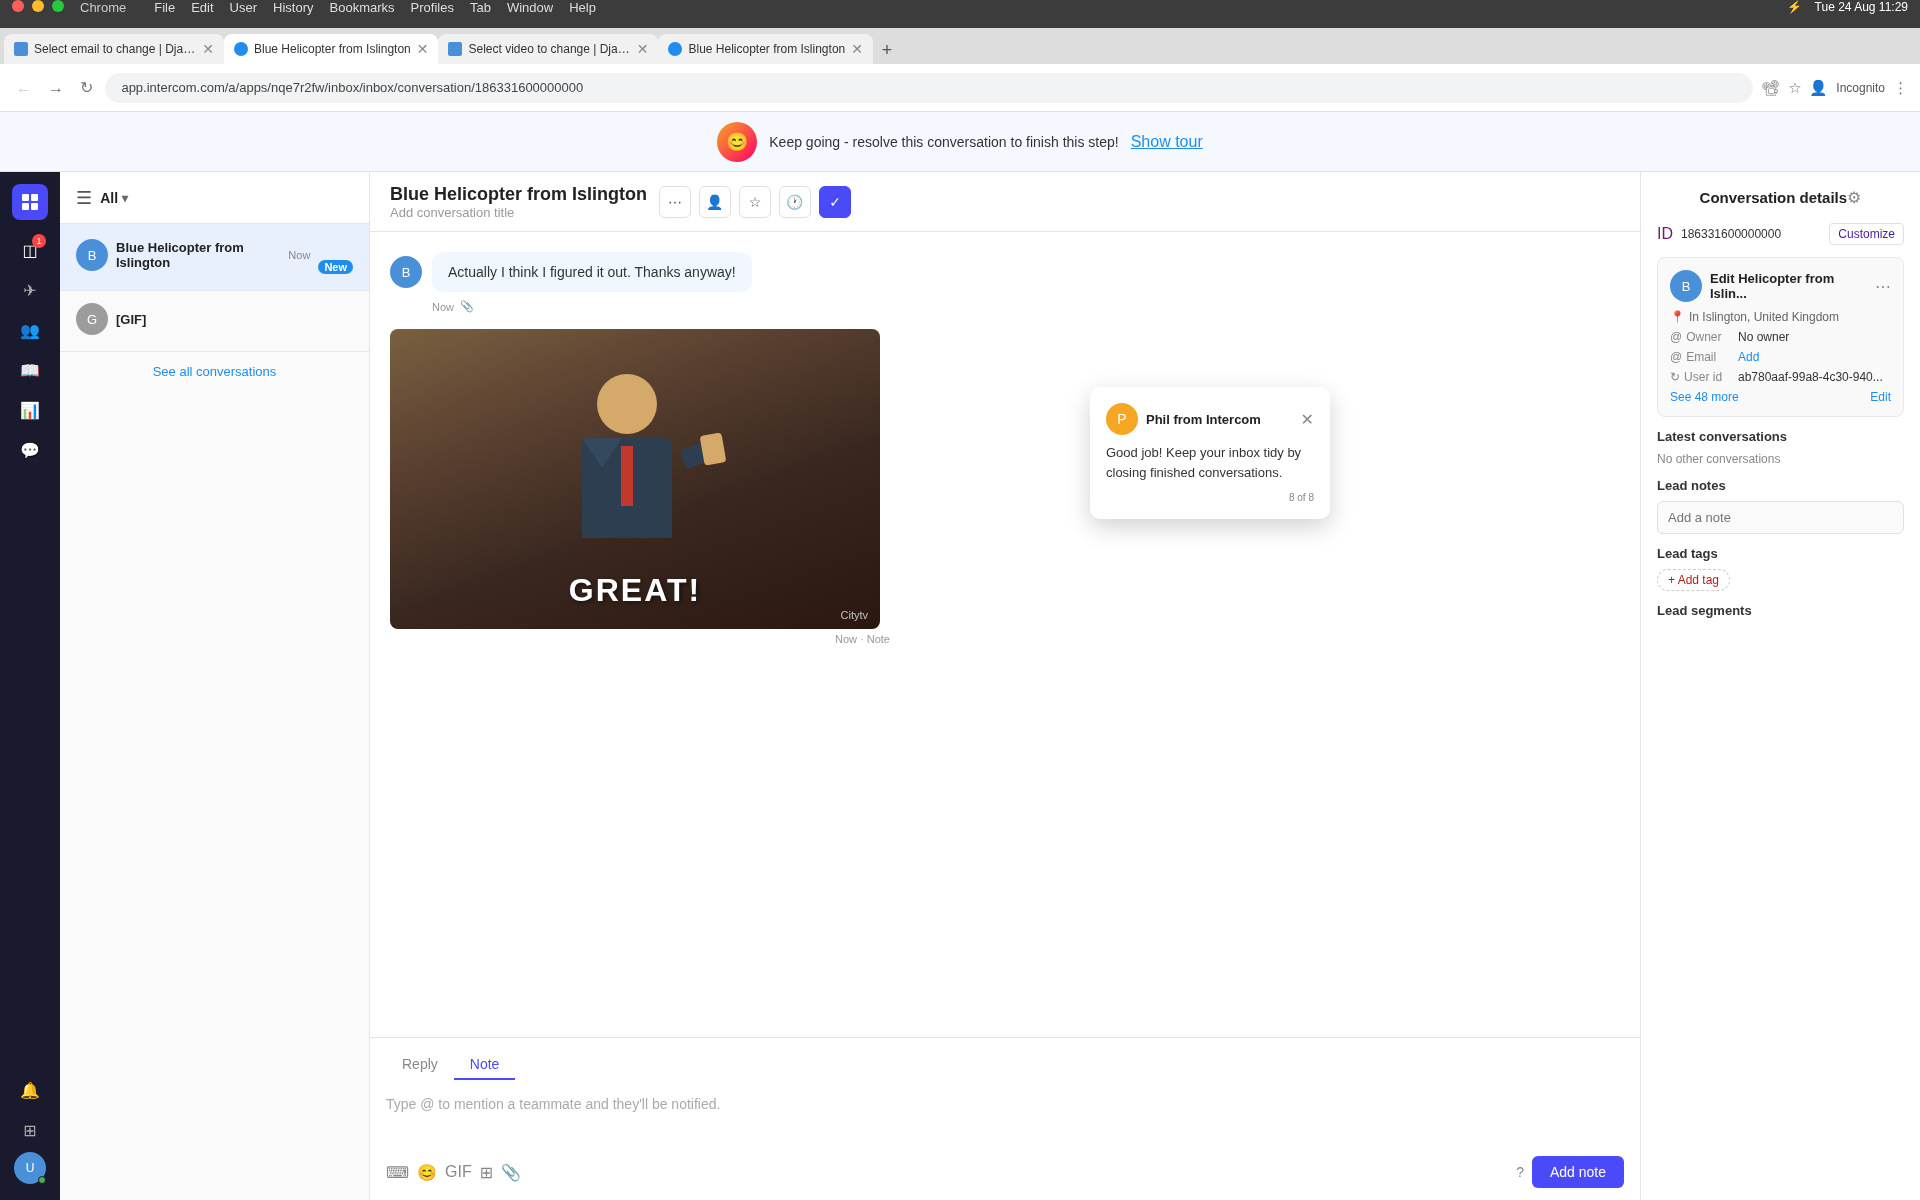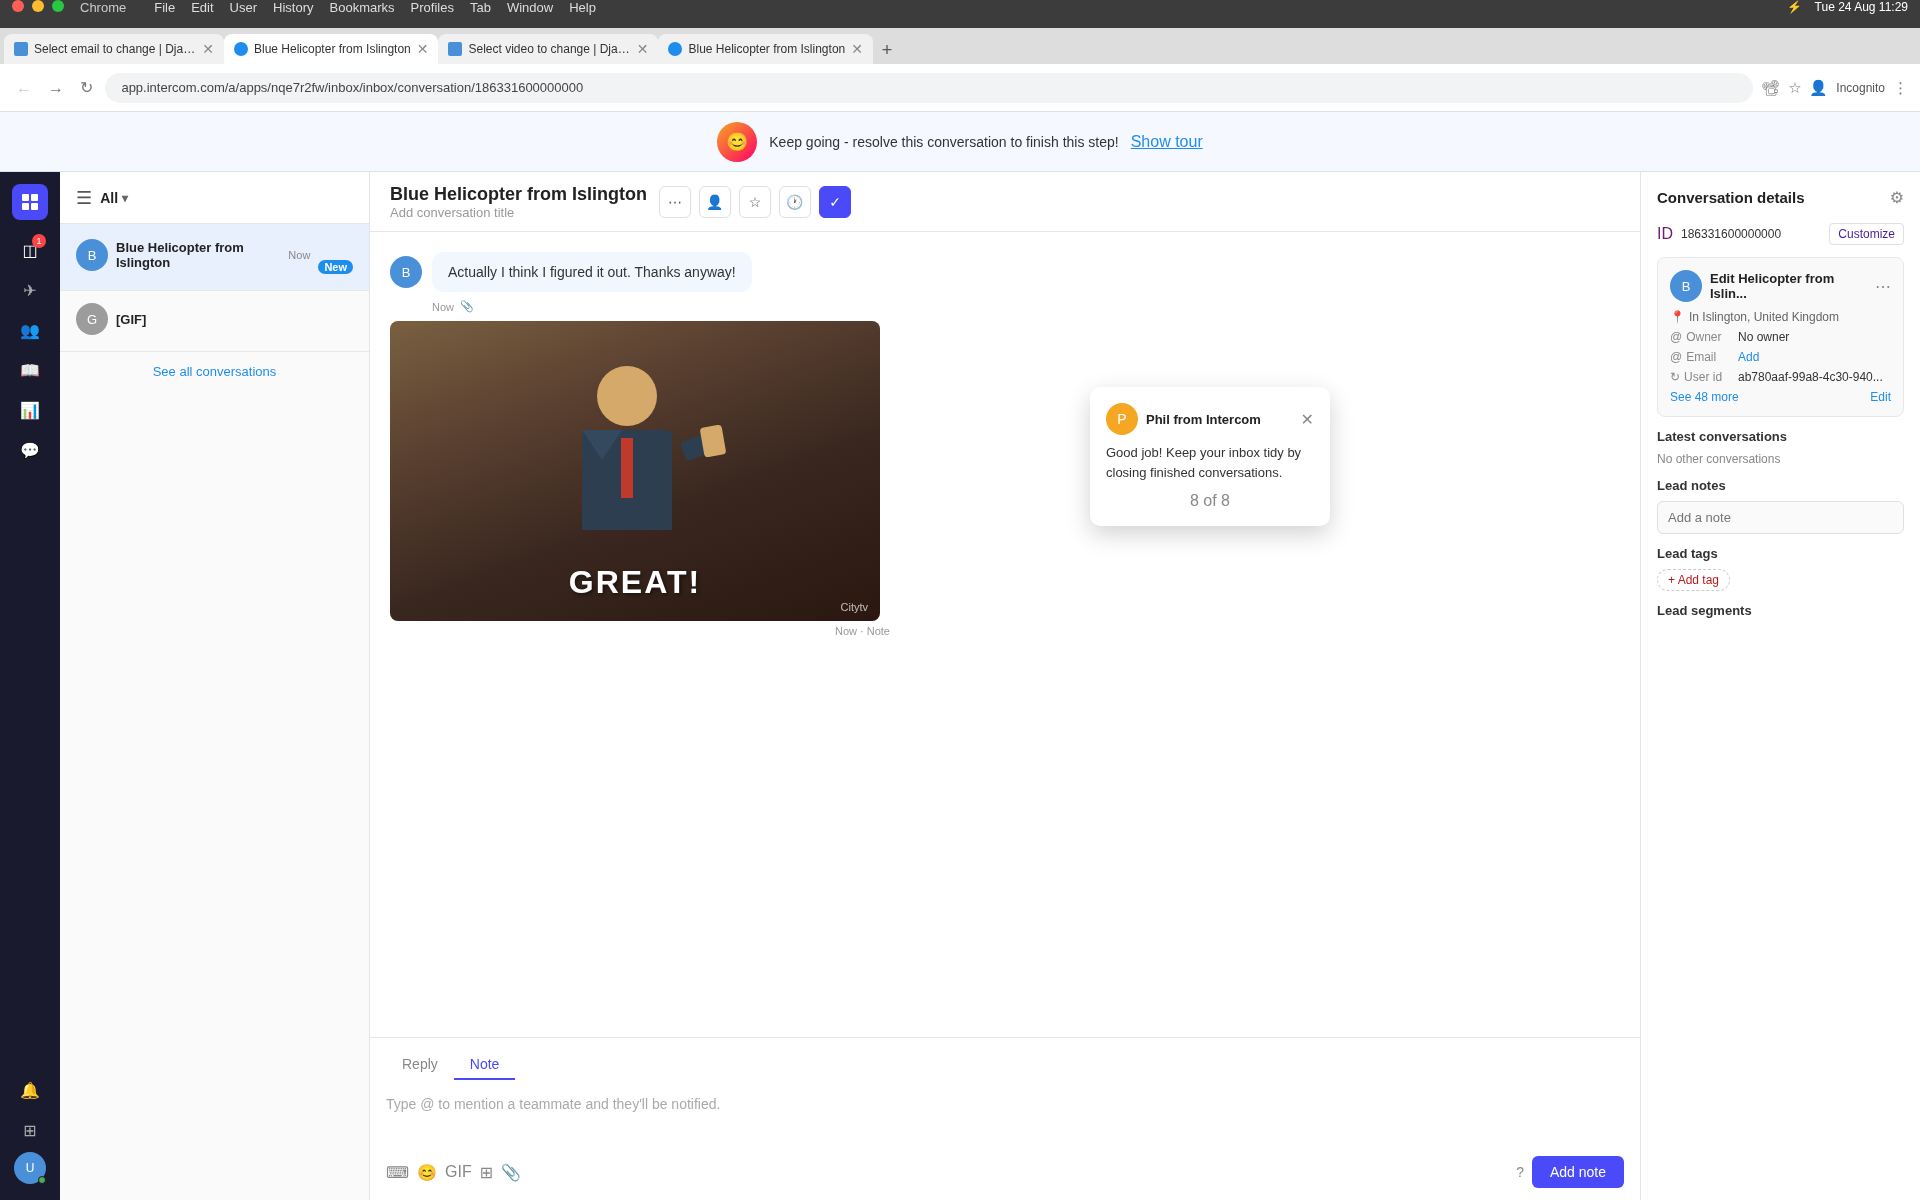--- a/index.html
+++ b/index.html
@@ -305,21 +305,21 @@
 
     
     .right-sidebar {
       width: 280px;
       border-left: 1px solid #e5e5e5;
       background: #fff;
       overflow-y: auto;
       padding: 16px;
     }
     .right-sidebar-header {
-      display: flex; align-items: center; justify-content: space-between;
+      display: flex; align-items: center; justify-content: center;
       margin-bottom: 16px;
     }
     .right-sidebar-title { font-size: 15px; font-weight: 700; color: #222; }
     .gear-icon { color: #888; font-size: 16px; cursor: pointer; }
     .conv-id-row { display: flex; gap: 8px; align-items: center; margin-bottom: 4px; }
     .conv-id-label { font-size: 16px; color: #701a75; }
     .conv-id-value { font-size: 12px; color: #333; font-weight: 500; }
     .customize-btn {
       background: none; border: 1px solid #e0e0e0;
       border-radius: 4px; padding: 3px 8px;
@@ -391,21 +391,21 @@
     }
     .tooltip-avatar {
       width: 32px; height: 32px; border-radius: 50%;
       background: #f5a623;
       display: flex; align-items: center; justify-content: center;
       color: #fff; font-size: 14px;
     }
     .tooltip-from { font-size: 13px; font-weight: 600; color: #222; }
     .tooltip-close { margin-left: auto; color: #888; cursor: pointer; font-size: 16px; }
     .tooltip-body { font-size: 13px; color: #333; line-height: 1.5; margin-bottom: 10px; }
-    .tooltip-progress { font-size: 16px; color: #888; text-align: center; }
+    .tooltip-progress { font-size: 10px; color: #888; text-align: right; }
 
     .conv-title-section {
       display: flex; flex-direction: column;
     }
   </style>
 </head>
 <body>
 
 <div class="mac-titlebar">
   <div class="mac-dot red"></div>
@@ -571,21 +571,21 @@
           <div class="message-bubble">
             <span>Actually I think I figured it out. Thanks anyway!</span>
           </div>
           <div class="message-meta">
             <span>Now</span>
             <span>📎</span>
           </div>
         </div>
       </div>
 
-      <div class="message-gif" style="margin-top:8px;">
+      <div class="message-gif" style="margin-top:16px;">
         <div class="gif-placeholder">
 
           <div style="width:100%;height:100%;background:linear-gradient(160deg,#7a6040 0%,#5a4030 30%,#3a2820 60%,#2a1810 100%);display:flex;align-items:center;justify-content:center;position:relative;">
 
             <div style="position:absolute;top:15%;left:35%;width:130px;height:200px;">
 
               <div style="width:60px;height:60px;background:#d4a96a;border-radius:50%;margin:0 auto;margin-bottom:4px;"></div>
 
               <div style="width:90px;height:100px;background:#2c3e50;border-radius:6px 6px 0 0;margin:0 auto;position:relative;">
 

